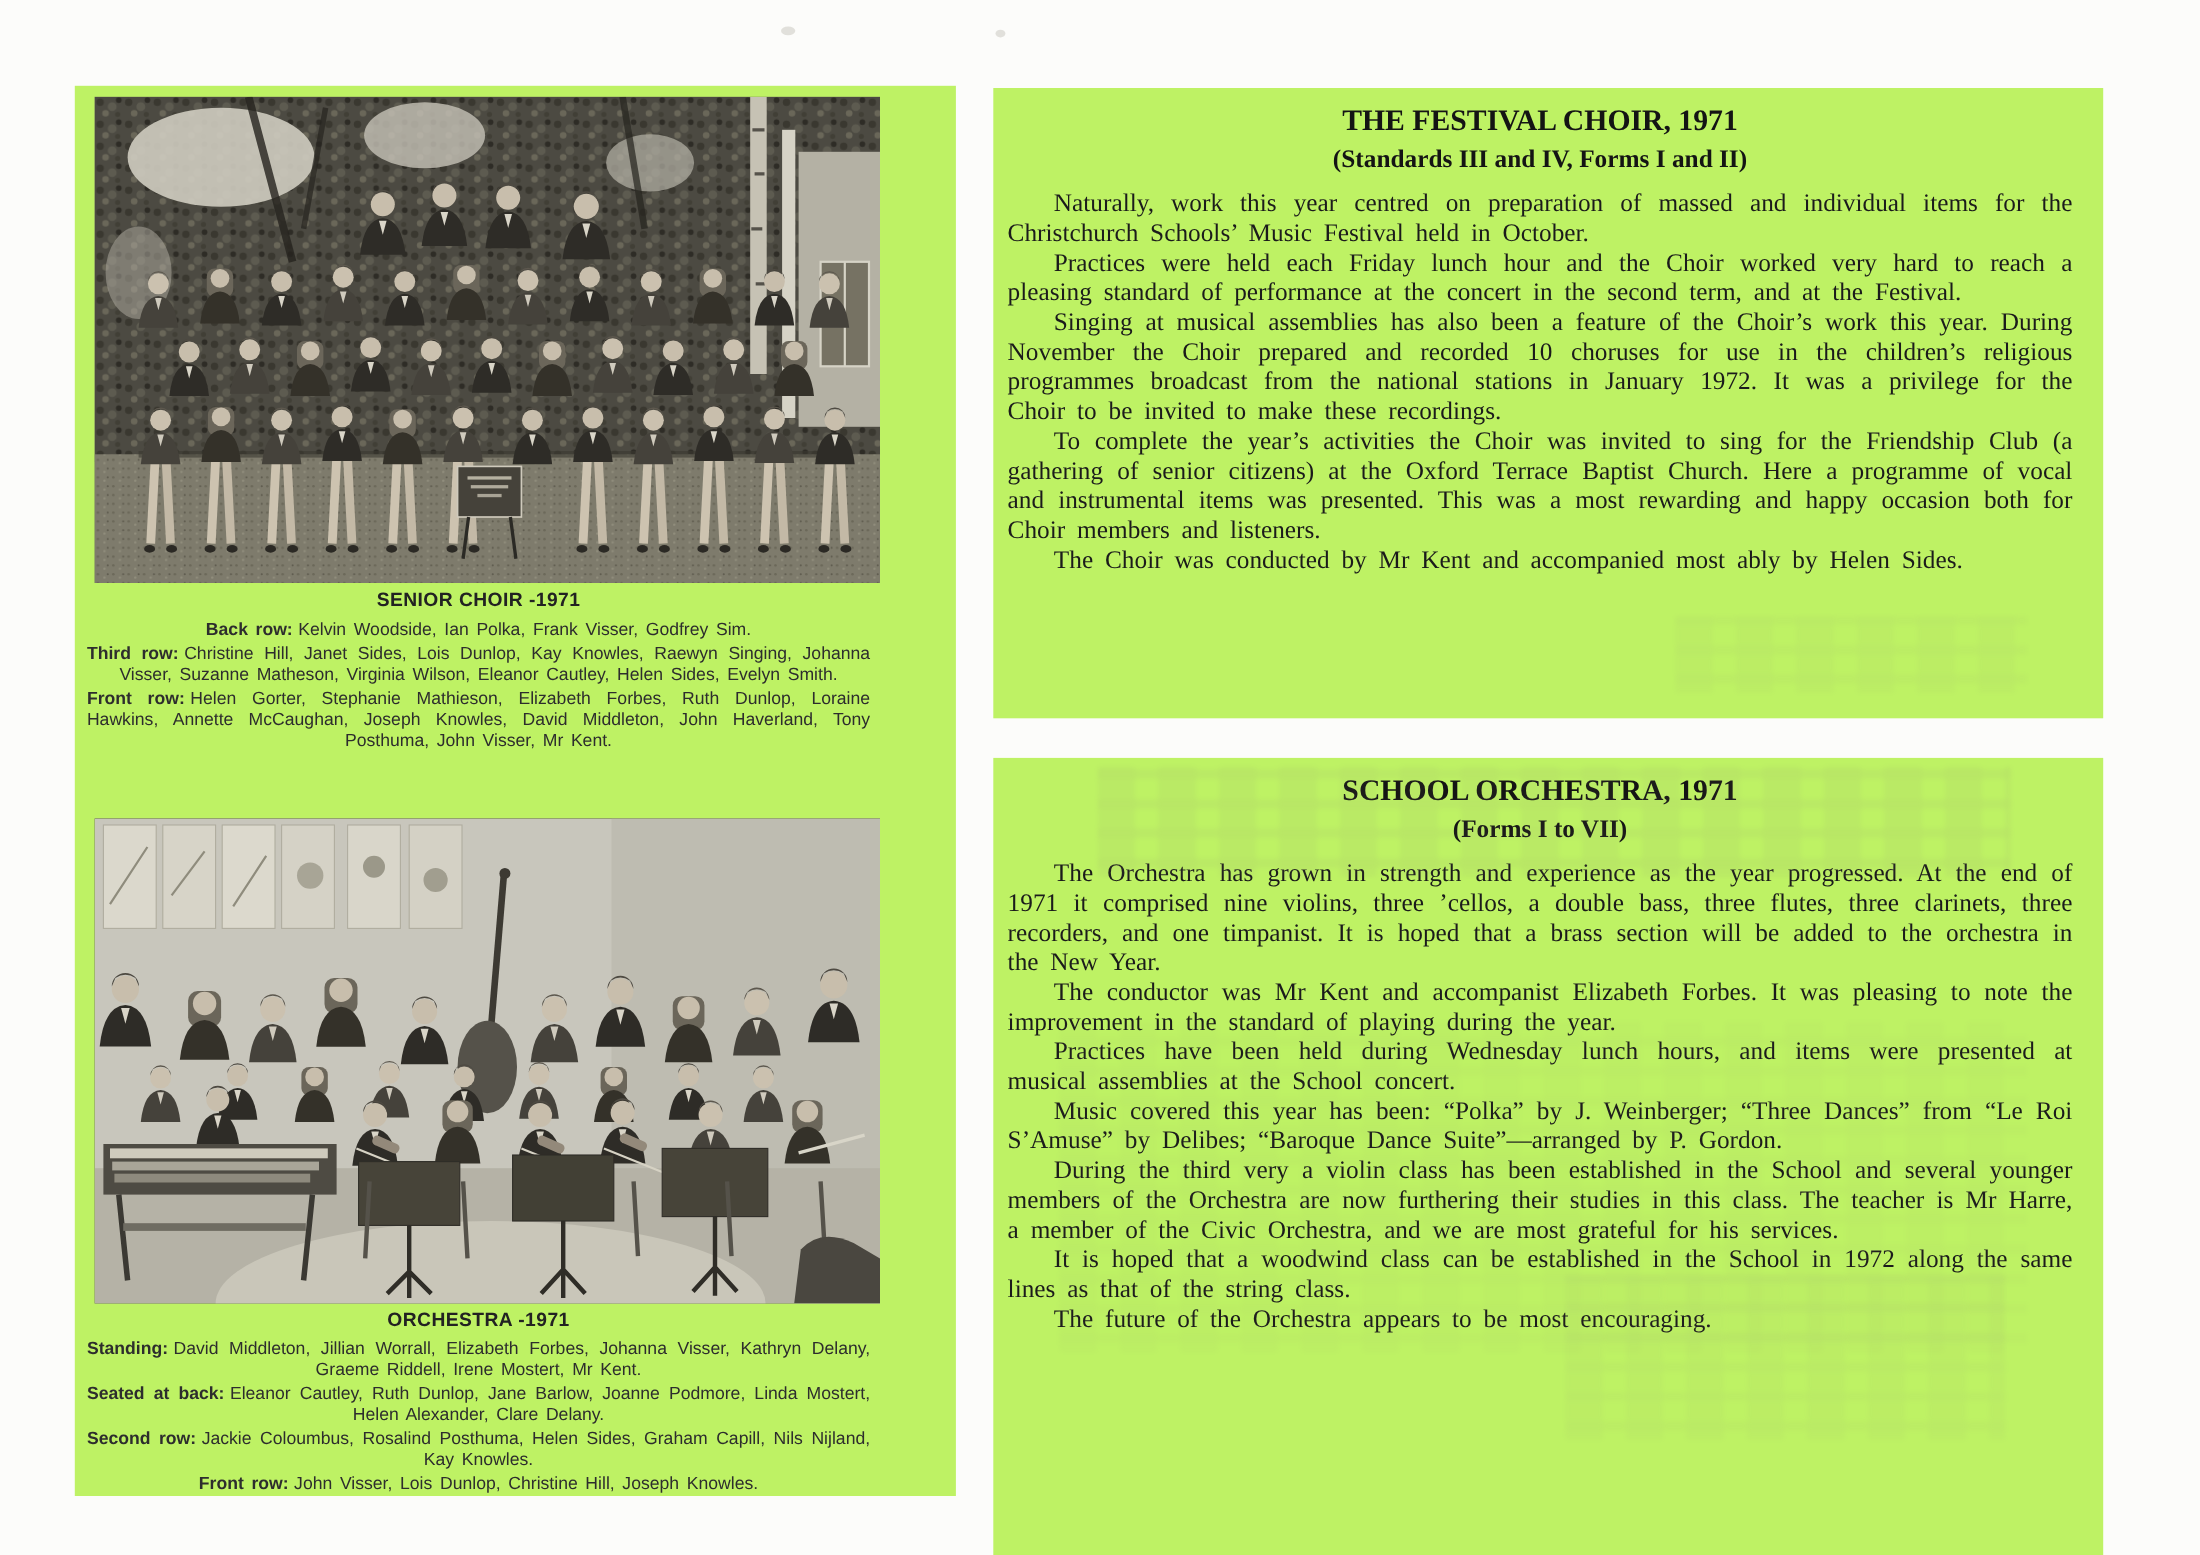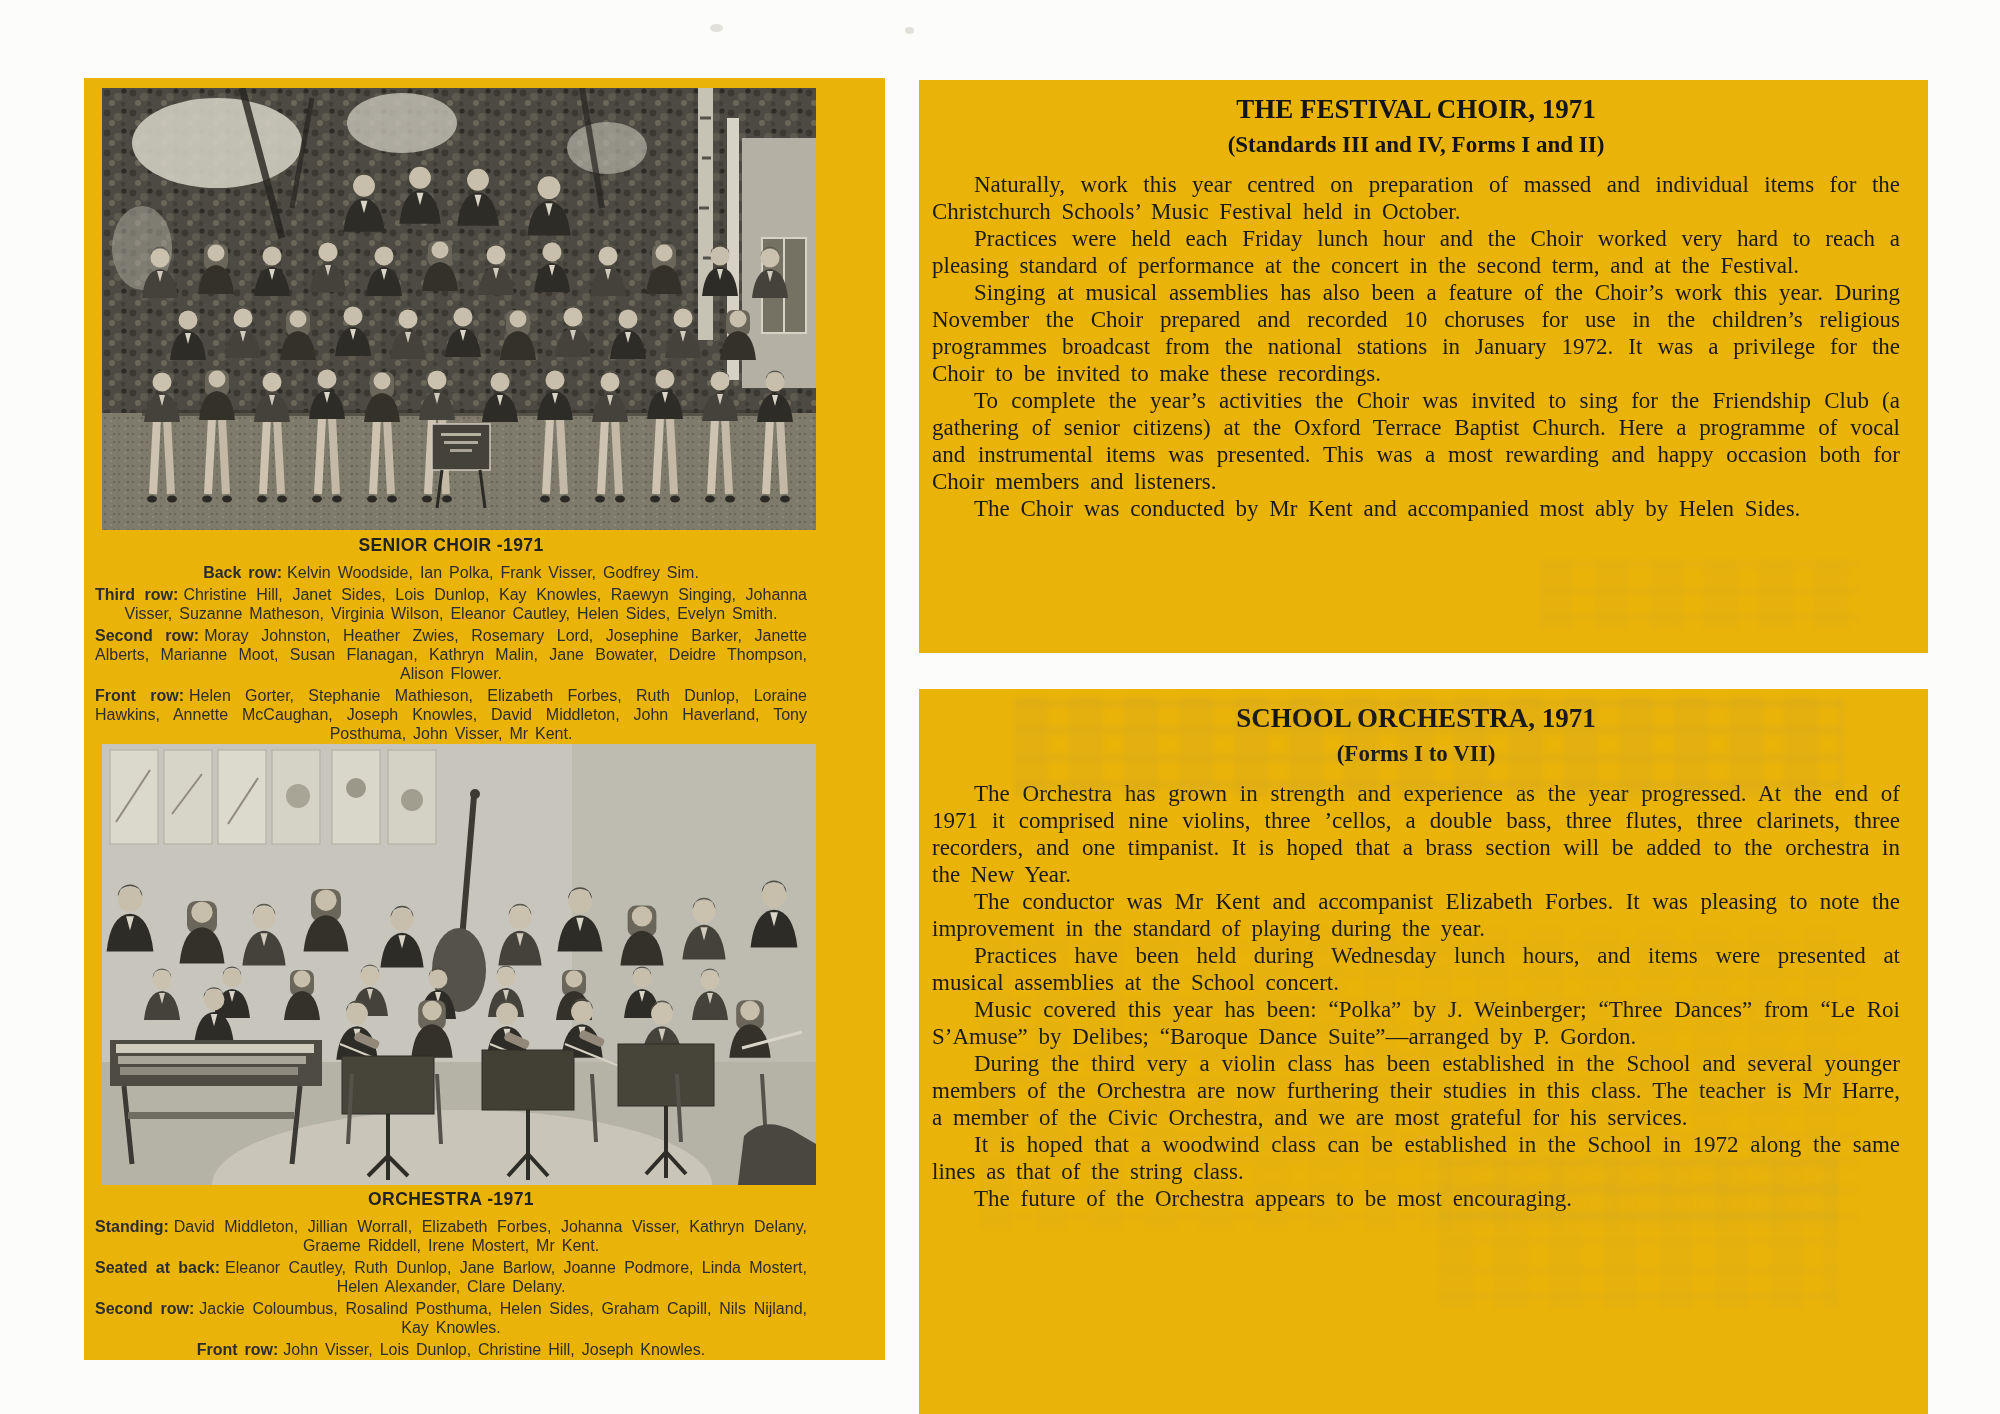--- a/index.html
+++ b/index.html
@@ -1,21 +1,21 @@
 <!DOCTYPE html>
 <html><head>
 <meta charset="utf-8">
 <style>
   html,body{margin:0;padding:0;}
   body{
     width:2000px;height:1414px;position:relative;overflow:hidden;
     background:#fcfcfa;
     font-family:"Liberation Serif", serif;
   }
-  .panel{position:absolute;background:#eab308;margin-left:16px;}
+  .panel{position:absolute;background:#bef264;}
   
   #panel-left{left:68px;top:78px;width:801px;height:1282px;}
   .photo{position:absolute;left:18px;width:714px;overflow:hidden;background:#6a6860;}
   #photo-choir{top:10px;height:442px;}
   #photo-orchestra{top:666px;height:441px;}
   .photo svg{display:block;width:100%;height:100%;}
   .caption{position:absolute;left:11px;width:712px;
     font-family:"Liberation Sans", sans-serif;font-size:16px;line-height:19px;color:#2d2d2d;}
   #caption-choir{top:458px;}
   #caption-orchestra{top:1112px;}
@@ -170,23 +170,20 @@
 
   <div id="caption-choir" class="caption">
     <div class="cap-title">SENIOR CHOIR -1971</div>
     <div class="cap-row">
       <span class="cap-label">Back row:</span><span>Kelvin Woodside, Ian Polka, Frank Visser, Godfrey Sim.</span>
     </div>
     <div class="cap-row">
       <span class="cap-label">Third row:</span><span>Christine Hill, Janet Sides, Lois Dunlop, Kay Knowles, Raewyn Singing, Johanna Visser, Suzanne Matheson, Virginia Wilson, Eleanor Cautley, Helen Sides, Evelyn Smith.</span>
     </div>
     <div class="cap-row">
-      <span class="cap-label">Second row:</span><span>Moray Johnston, Heather Zwies, Rosemary Lord, Josephine Barker, Janette Alberts, Marianne Moot, Susan Flanagan, Kathryn Malin, Jane Bowater, Deidre Thompson, Alison Flower.</span>
-    </div>
-    <div class="cap-row">
       <span class="cap-label">Front row:</span><span>Helen Gorter, Stephanie Mathieson, Elizabeth Forbes, Ruth Dunlop, Loraine Hawkins, Annette McCaughan, Joseph Knowles, David Middleton, John Haverland, Tony Posthuma, John Visser, Mr Kent.</span>
     </div>
   </div>
 
   <div id="photo-orchestra" class="photo">
     <svg viewBox="0 0 714 441" preserveAspectRatio="none">
       <rect x="0" y="0" width="714" height="441" fill="#c8c6bc"></rect>
       <rect x="470" y="0" width="244" height="441" fill="#bcb9ae" opacity=".8"></rect>
       <rect x="0" y="318" width="714" height="123" fill="#b5b2a6"></rect>
       <ellipse cx="360" cy="441" rx="250" ry="75" fill="#c9c6b9"></ellipse>

